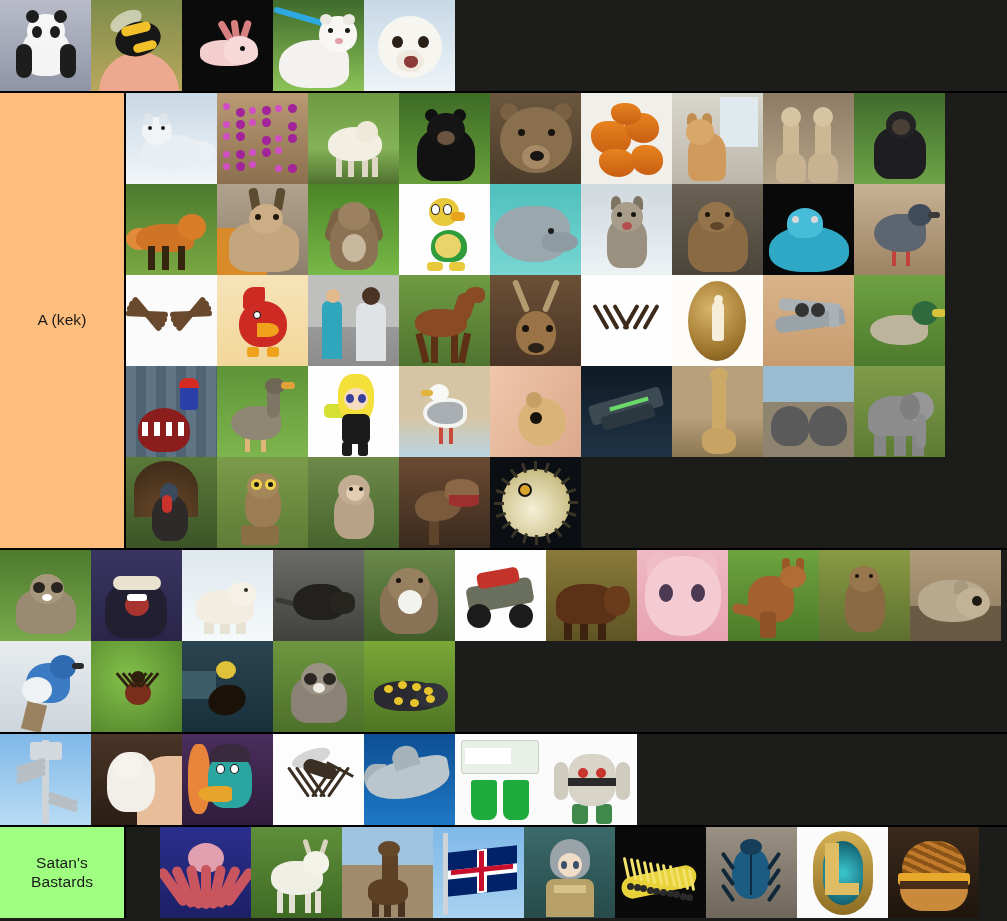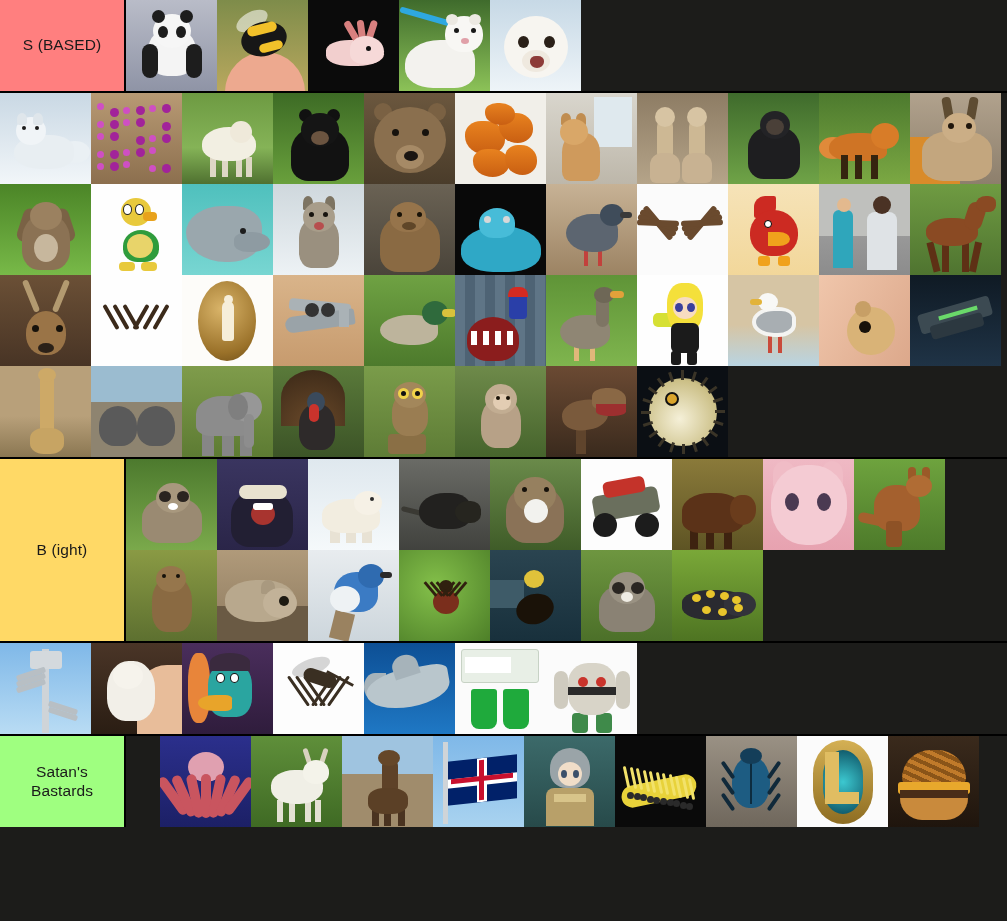--- a/index.html
+++ b/index.html
@@ -625,21 +625,20 @@
   .burger .patty{left:12px;top:54px;width:68px;height:14px;background:#4a2d18;}
   .burger .cheese{left:10px;top:46px;width:72px;height:12px;background:#e8a82c;border-radius:3px;}
   .burger .onion{left:14px;top:14px;width:64px;height:36px;background:repeating-linear-gradient(24deg,#c07a2a 0 4px,#8a5418 4px 8px);border-radius:30px 30px 8px 8px;}
 </style>
 </head>
 <body>
 
 <div id="tierlist">
   <div id="rows">
       <div class="tier-row">
-        <div class="tier-label" style="background: rgb(255, 127, 127);">S (BASED)</div>
         <div class="tier-items">
           <div class="tile">
             <div class="art panda">
               <div class="b body"></div>
               <div class="b head"></div>
               <div class="b ear l"></div>
               <div class="b ear r"></div>
               <div class="b eye l"></div>
               <div class="b eye r"></div>
               <div class="b arm l"></div>
@@ -682,20 +681,21 @@
               <div class="b head"></div>
               <div class="b eye l"></div>
               <div class="b eye r"></div>
               <div class="b muz"></div>
               <div class="b mouth"></div>
             </div>
           </div>
         </div>
       </div>
       <div class="tier-row">
+        <div class="tier-label" style="background: rgb(255, 190, 125);">A (kek)</div>
         <div class="tier-items">
           <div class="tile">
             <div class="art arcticfox">
               <div class="b tail"></div>
               <div class="b body"></div>
               <div class="b head"></div>
               <div class="b ear l"></div>
               <div class="b ear r"></div>
               <div class="b eye l"></div>
               <div class="b eye r"></div>
@@ -1105,21 +1105,20 @@
               <div class="b sp" style="left: 44px; top: 6px; transform: rotate(270deg) translateY(-2px); transform-origin: 2px 40px;"></div>
               <div class="b sp" style="left: 44px; top: 6px; transform: rotate(288deg) translateY(-2px); transform-origin: 2px 40px;"></div>
               <div class="b sp" style="left: 44px; top: 6px; transform: rotate(306deg) translateY(-2px); transform-origin: 2px 40px;"></div>
               <div class="b sp" style="left: 44px; top: 6px; transform: rotate(324deg) translateY(-2px); transform-origin: 2px 40px;"></div>
               <div class="b sp" style="left: 44px; top: 6px; transform: rotate(342deg) translateY(-2px); transform-origin: 2px 40px;"></div>
             </div>
           </div>
         </div>
       </div>
       <div class="tier-row">
-        <div class="tier-label" style="background: rgb(255, 217, 102);">B (ight)</div>
         <div class="tier-items">
           <div class="tile">
             <div class="art tanuki">
               <div class="b body"></div>
               <div class="b head"></div>
               <div class="b mask m1"></div>
               <div class="b mask m2"></div>
               <div class="b nose"></div>
             </div>
           </div>

